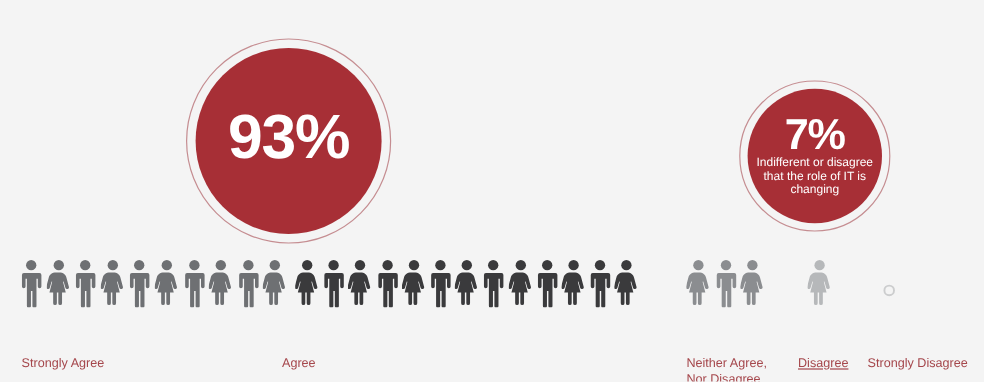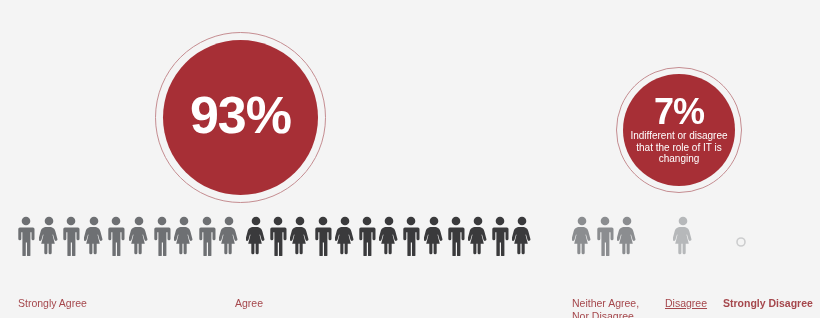--- a/index.html
+++ b/index.html
@@ -323,16 +323,16 @@
       </div>
     </div>
 
 
   <div id="cat-labels">
       <div class="cat-label" style="left: 18px; top: 284px;">Strongly Agree</div>
       <div class="cat-label" style="left: 235px; top: 284px;">Agree</div>
       <div class="cat-label" style="left: 572px; top: 284px;">Neither Agree,
 Nor Disagree</div>
       <div class="cat-label" style="left: 665px; top: 284px; text-decoration: underline;">Disagree</div>
-      <div class="cat-label" style="left: 723px; top: 284px; font-weight: bold;">Strongly Disagree</div>
+      <div class="cat-label" style="left: 723px; top: 284px;">Strongly Disagree</div>
     </div>
 
 </div>
 
 </body></html>

